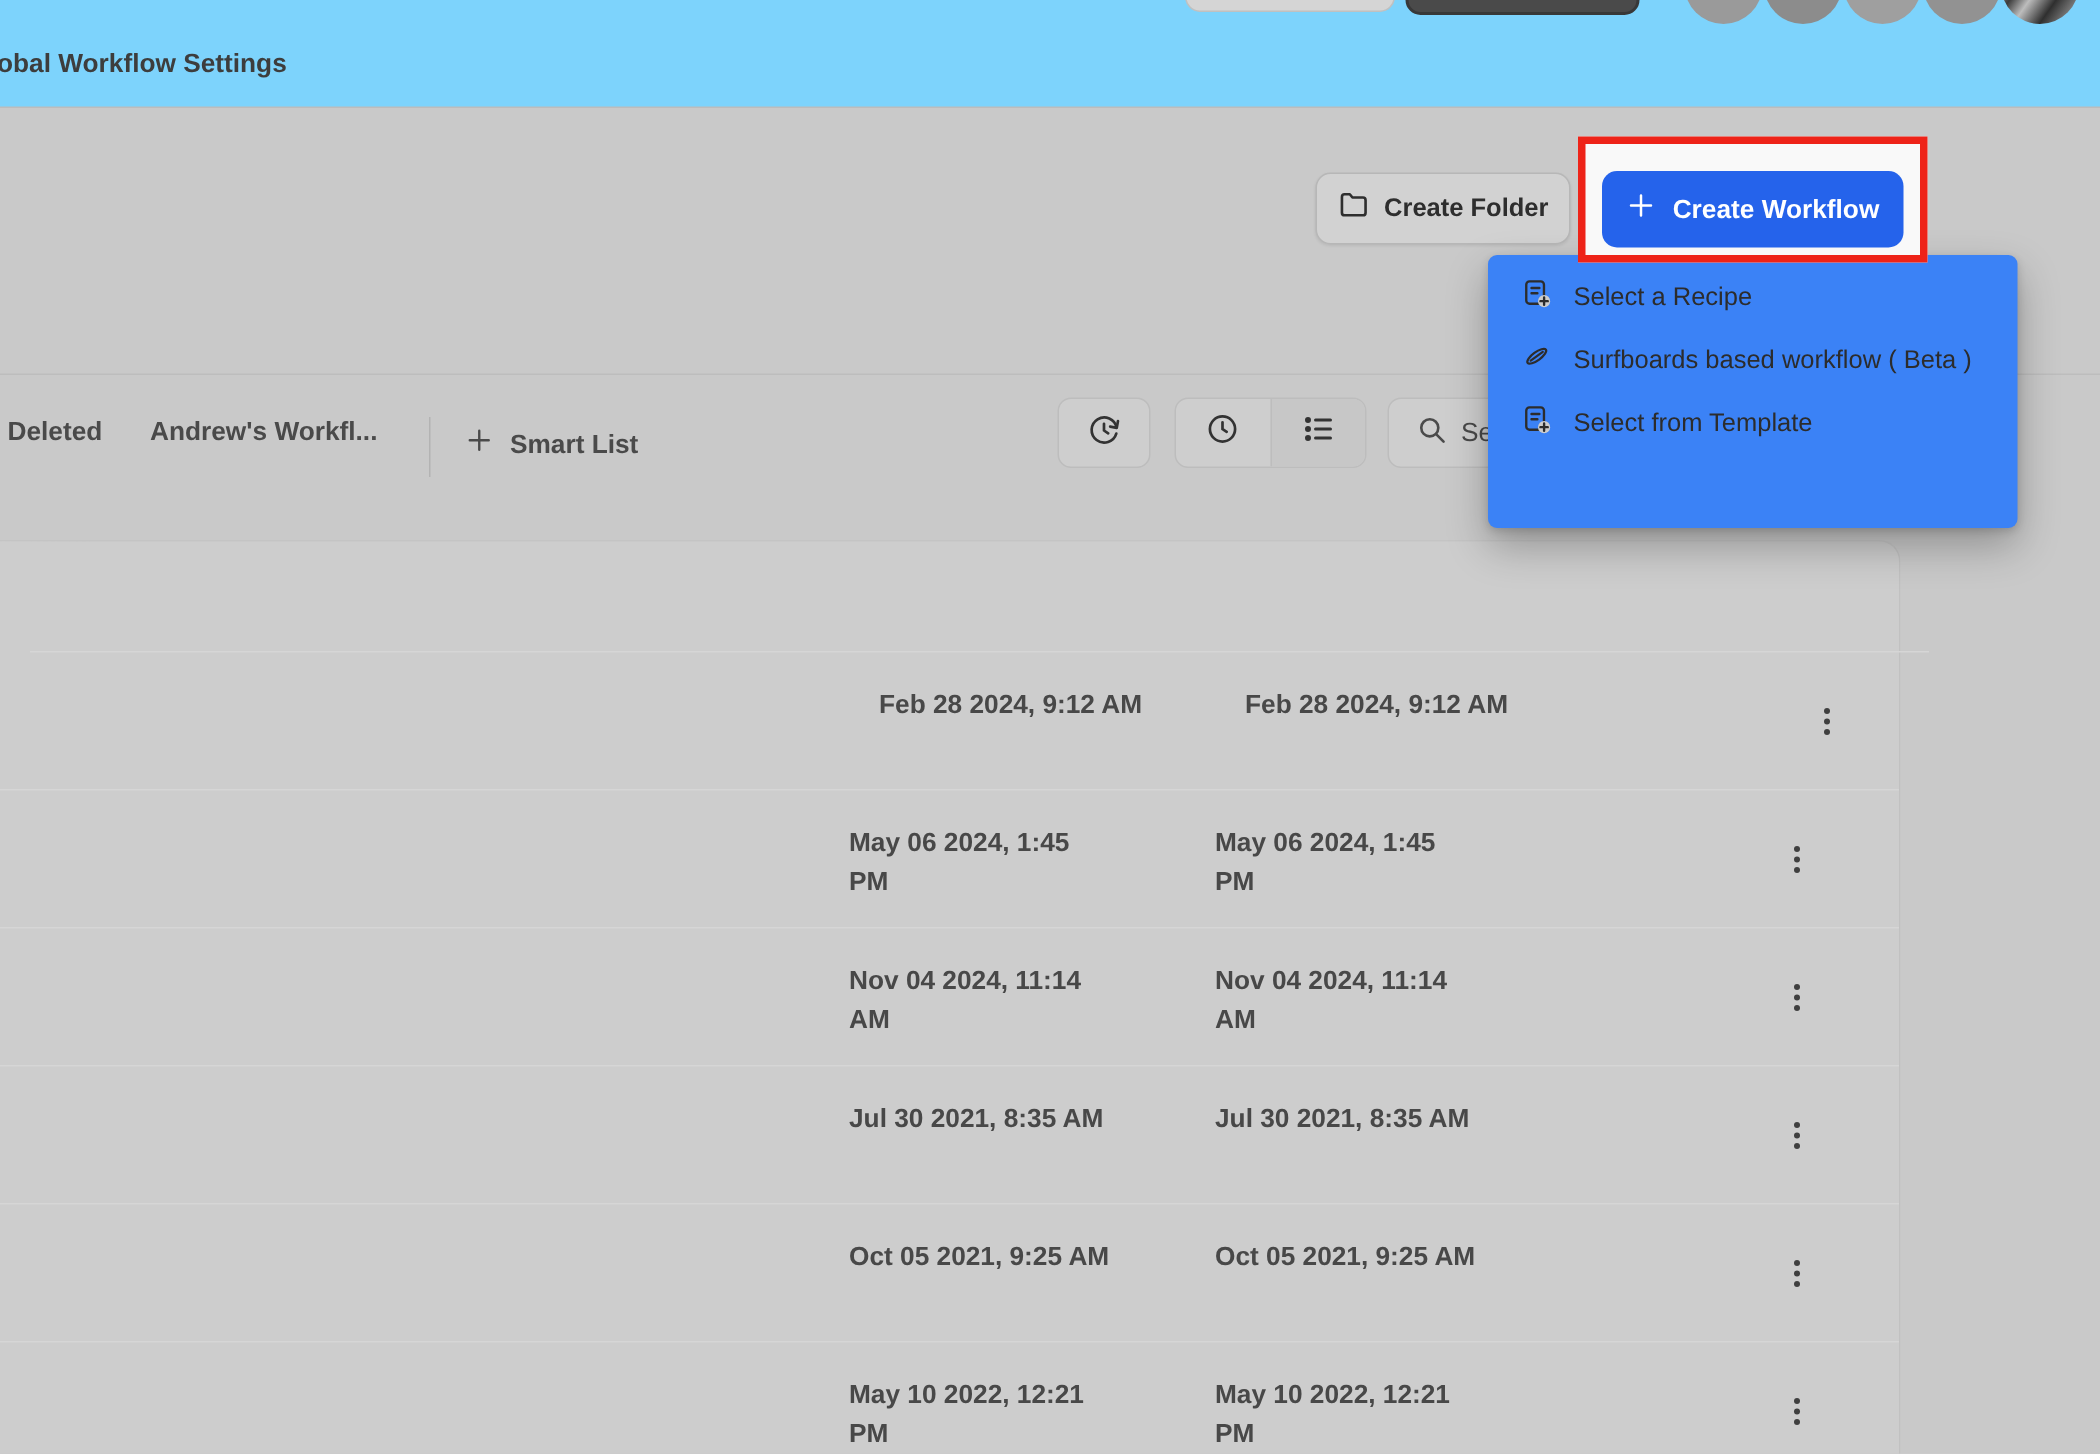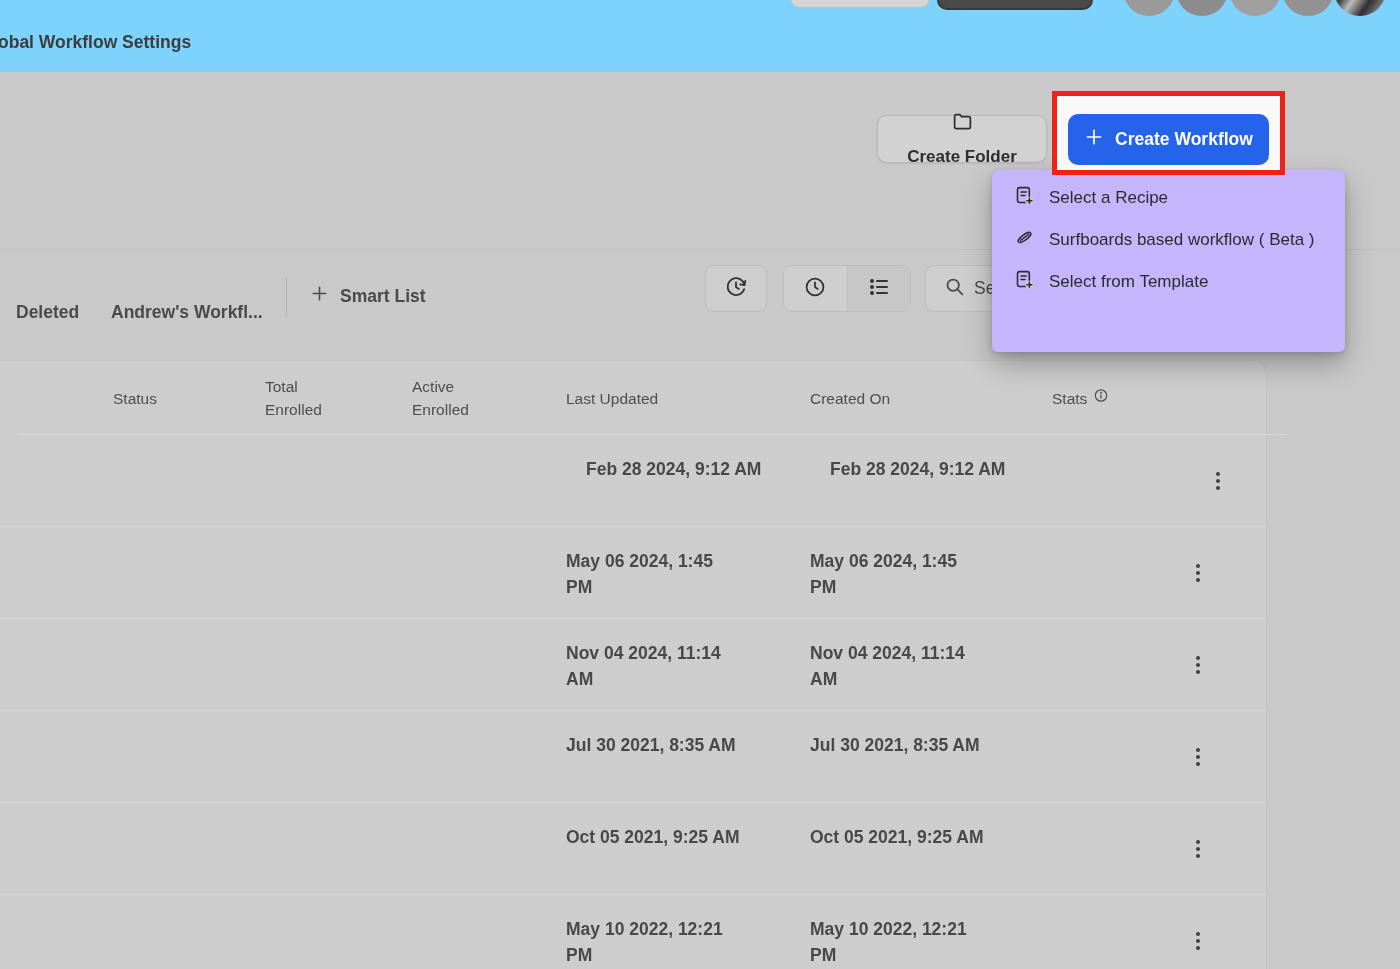--- a/index.html
+++ b/index.html
@@ -13,32 +13,32 @@
   .cut-btn-light { position:absolute; left:790px; top:-32px; width:140px; height:40px; border-radius:10px; background:#d5d5d5; border:1px solid #c0c0c0; }
   .cut-btn-dark  { position:absolute; left:937px; top:-30px; width:156px; height:40px; border-radius:10px; background:#4a4a4a; border:2px solid #383838; }
   .avatar { position:absolute; top:-36px; width:52px; height:52px; border-radius:50%; }
   .av1 { left:1123px; background:#9a9a9a; }
   .av2 { left:1176px; background:#8c8c8c; }
   .av3 { left:1229px; background:#9f9f9f; }
   .av4 { left:1282px; background:#929292; }
   .av5 { left:1334px; background:linear-gradient(125deg,#e0e0e0 10%,#3c3c3c 35%,#bdbdbd 50%,#2f2f2f 70%,#8a8a8a 90%); }
 
   
-  .btn-create-folder { position:absolute; left:877px; top:115px; width:170px; height:48px; border-radius:10px; background:#d2d2d2; border:1px solid #b7b7b7; box-shadow:0 1px 2px rgba(0,0,0,.08); display:flex; align-items:center; justify-content:center; gap:10px; font-size:17px; font-weight:600; color:#2e2e2e; cursor:pointer; font-family:inherit;flex-direction:column; }
+  .btn-create-folder { position:absolute; left:877px; top:115px; width:170px; height:48px; border-radius:10px; background:#d2d2d2; border:1px solid #b7b7b7; box-shadow:0 1px 2px rgba(0,0,0,.08); display:flex; align-items:center; justify-content:center; gap:10px; font-size:17px; font-weight:600; color:#2e2e2e; cursor:pointer; font-family:inherit; }
   .highlight-box { position:absolute; left:1052px; top:91px; width:233px; height:84px; background:#f9f9f9; border:5px solid #ee2318; z-index:30; }
   .btn-create-workflow { position:absolute; left:11px; top:18px; width:201px; height:51px; border-radius:10px; background:#2563eb; border:none; display:flex; align-items:center; justify-content:center; gap:11px; font-size:17.5px; font-weight:600; color:#ffffff; cursor:pointer; font-family:inherit; }
 
   
-  .create-menu { position:absolute; left:992px; top:170px; width:353px; height:182px; background:#c4b5fd; border-radius:6px; box-shadow:0 12px 28px rgba(0,0,0,.28), 0 2px 6px rgba(0,0,0,.15); z-index:20; padding:7px 0; }
+  .create-menu { position:absolute; left:992px; top:170px; width:353px; height:182px; background:#3b82f6; border-radius:6px; box-shadow:0 12px 28px rgba(0,0,0,.28), 0 2px 6px rgba(0,0,0,.15); z-index:20; padding:7px 0; }
   .menu-item { height:42px; display:flex; align-items:center; padding-left:22px; gap:14px; font-size:17px; font-weight:500; color:#2c2c2c; cursor:pointer; }
   .menu-item svg { flex:0 0 auto; }
 
   
   .tabs-row { position:absolute; left:0; top:73px; width:1400px; height:177px; border-bottom:1px solid #bdbdbd; box-shadow:0 178px 0 -177px #d6d6d6; }
-  .tab { position:absolute; top:229px; font-size:17.5px; font-weight:700; color:#4a4a4a; white-space:nowrap; cursor:pointer;margin-left:11px; }
+  .tab { position:absolute; top:204px; font-size:17.5px; font-weight:700; color:#4a4a4a; white-space:nowrap; cursor:pointer; }
   .tab-deleted { left:5px; }
   .tab-folder  { left:100px; }
   .tab-divider { position:absolute; left:286px; top:205px; width:1px; height:40px; background:#b3b3b3; }
   .smart-list { position:absolute; left:310px; top:211px; display:flex; align-items:center; gap:11px; font-size:17.5px; font-weight:700; color:#4a4a4a; cursor:pointer; }
 
   
   .icon-btn { position:absolute; top:265px; height:47px; border-radius:9px; background:#cecece; border:1px solid #bdbdbd; display:flex; align-items:center; justify-content:center; color:#333; cursor:pointer; }
   .btn-history { left:705px; width:62px; }
   .seg-group { position:absolute; left:783px; top:265px; width:128px; height:47px; border-radius:9px; border:1px solid #bdbdbd; background:#cecece; display:flex; overflow:hidden; }
   .seg { flex:1; display:flex; align-items:center; justify-content:center; color:#333; cursor:pointer; }
@@ -181,37 +181,20 @@
             <path d="M8 8h6M8 12h4.5"></path>
             <circle cx="17.6" cy="18" r="4.6" fill="#cccccc" stroke="none"></circle>
             <path d="M17.6 15.2v5.6M14.8 18h5.6"></path>
           </svg>
       </span>
       <span>Select from Template</span>
     </div>
   </div>
 
   <div class="wf-table">
-    <div class="thead">
-      <div class="th th-status">Status</div>
-      <div class="th th-total">Total Enrolled</div>
-      <div class="th th-active">Active Enrolled</div>
-      <div class="th th-updated">Last Updated</div>
-      <div class="th th-created">Created On</div>
-      <div class="th th-stats">
-        <span>Stats</span>
-        <span>
-          <svg width="16" height="16" viewBox="0 0 24 24" fill="none" stroke="#4e4e4e" stroke-width="1.8" stroke-linecap="round">
-              <circle cx="12" cy="12" r="8.5"></circle>
-              <path d="M12 11v5"></path>
-              <circle cx="12" cy="7.8" r="0.6" fill="#4e4e4e"></circle>
-            </svg>
-        </span>
-      </div>
-    </div>
 
     <div class="trow r1">
       <div class="cell-date cell-updated">Feb 28 2024, 9:12 AM</div>
       <div class="cell-date cell-created">Feb 28 2024, 9:12 AM</div>
       <button class="kebab">
           <i></i>
           <i></i>
           <i></i>
         </button>
     </div>

